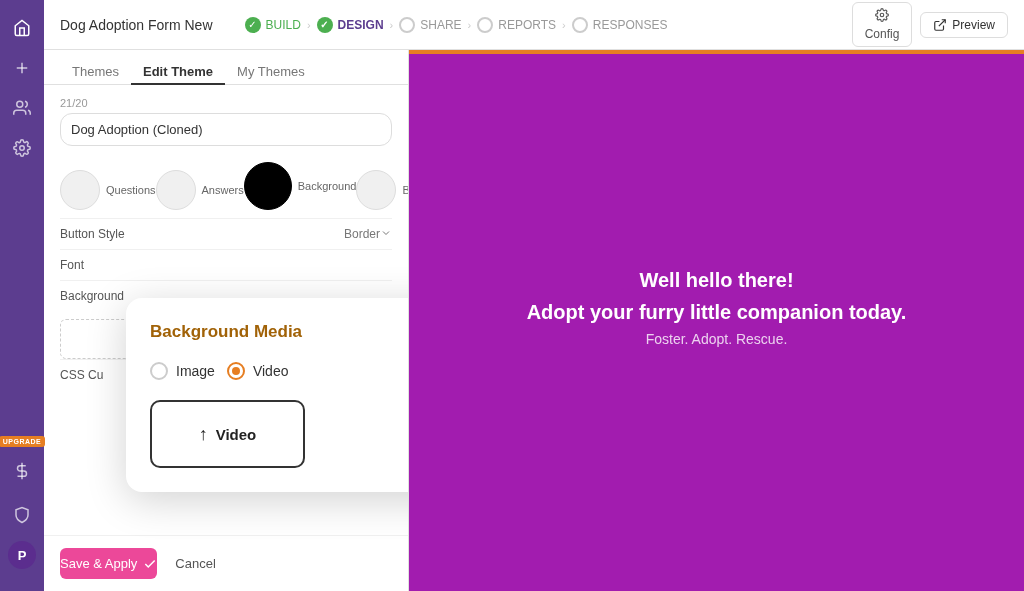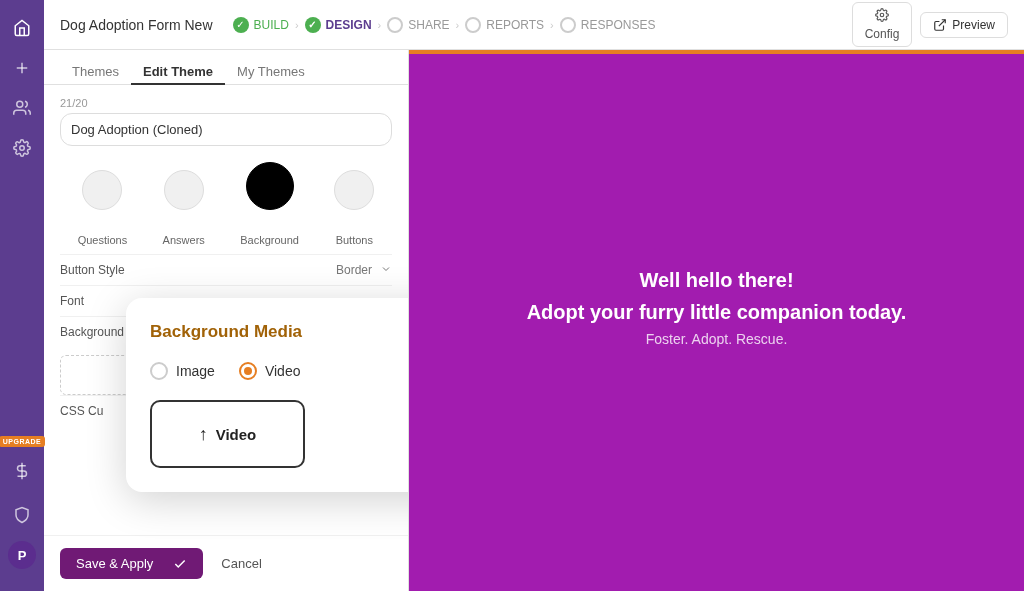--- a/index.html
+++ b/index.html
@@ -54,21 +54,21 @@
       display: flex;
       align-items: center;
       padding: 0 16px;
       gap: 12px;
       flex-shrink: 0;
     }
     .topbar-title {
       font-size: 14px;
       font-weight: 500;
       color: #333;
-      margin-right: 8px;
+      margin-right: 20px;
     }
     .nav-steps {
       display: flex;
       align-items: center;
       gap: 6px;
       flex: 1;
     }
     .nav-step {
       display: flex;
       align-items: center;
@@ -157,23 +157,23 @@
       outline: none;
     }
     .color-options {
       display: flex;
       justify-content: space-around;
       margin: 16px 0 8px;
       align-items: flex-end;
     }
     .color-option {
       display: flex;
-      flex-direction: column;
-      align-items: center;
-      gap: 24px;
+      flex-direction: row;
+      align-items: center;
+      gap: 6px;
       cursor: pointer;
     }
     .color-circle {
       width: 40px;
       height: 40px;
       border-radius: 50%;
       border: 1px solid #ddd;
     }
     .color-circle.large { width: 48px; height: 48px; }
     .color-circle.black { background: #000; border-color: #000; }
@@ -181,36 +181,36 @@
     .color-label { font-size: 11px; color: #666; }
 
     .option-row {
       display: flex;
       align-items: center;
       justify-content: space-between;
       padding: 8px 0;
       border-top: 1px solid #f0f0f0;
     }
     .option-label { font-size: 12px; color: #555; font-weight: 500; }
-    .option-value { font-size: 12px; color: #777; display: flex; gap: 8px; }
+    .option-value { font-size: 12px; color: #777; display: flex; gap: 0; }
 
     
     .modal-overlay {
       position: absolute;
       top: 248px;
       left: 82px;
       width: 370px;
       background: white;
       border-radius: 16px;
       box-shadow: 0 8px 40px rgba(0,0,0,0.18);
       padding: 24px;
       z-index: 100;
     }
     .modal-title { font-size: 17px; font-weight: 600; color: #a16207; margin-bottom: 20px; }
-    .radio-group { display: flex; gap: 24px; margin-bottom: 20px; align-items: center; }
+    .radio-group { display: flex; gap: 12px; margin-bottom: 20px; align-items: center; }
     .radio-option { display: flex; align-items: center; gap: 8px; cursor: pointer; font-size: 14px; color: #333; }
     .radio-circle {
       width: 18px; height: 18px; border-radius: 50%;
       border: 2px solid #ccc;
       display: flex; align-items: center; justify-content: center;
     }
     .radio-circle.selected { border-color: #e67e22; }
     .radio-circle.selected::after {
       content: '';
       width: 8px; height: 8px;
@@ -240,31 +240,31 @@
       bottom: 0;
       left: 0;
       right: 0;
       padding: 12px 16px;
       background: white;
       border-top: 1px solid #f0f0f0;
       display: flex;
       gap: 10px;
     }
     .btn-save {
-      background: #701a75;
+      background: #ec4899;
       color: white;
       border: none;
       border-radius: 6px;
-      padding: 8px 16px;
+      padding: 8px 0;
       font-size: 13px;
       font-weight: 500;
       cursor: pointer;
       display: flex;
       align-items: center;
-      gap: 20px;
+      gap: 6px;
     }
     .btn-cancel {
       background: none;
       border: none;
       color: #555;
       font-size: 13px;
       cursor: pointer;
       padding: 8px;
     }
 

